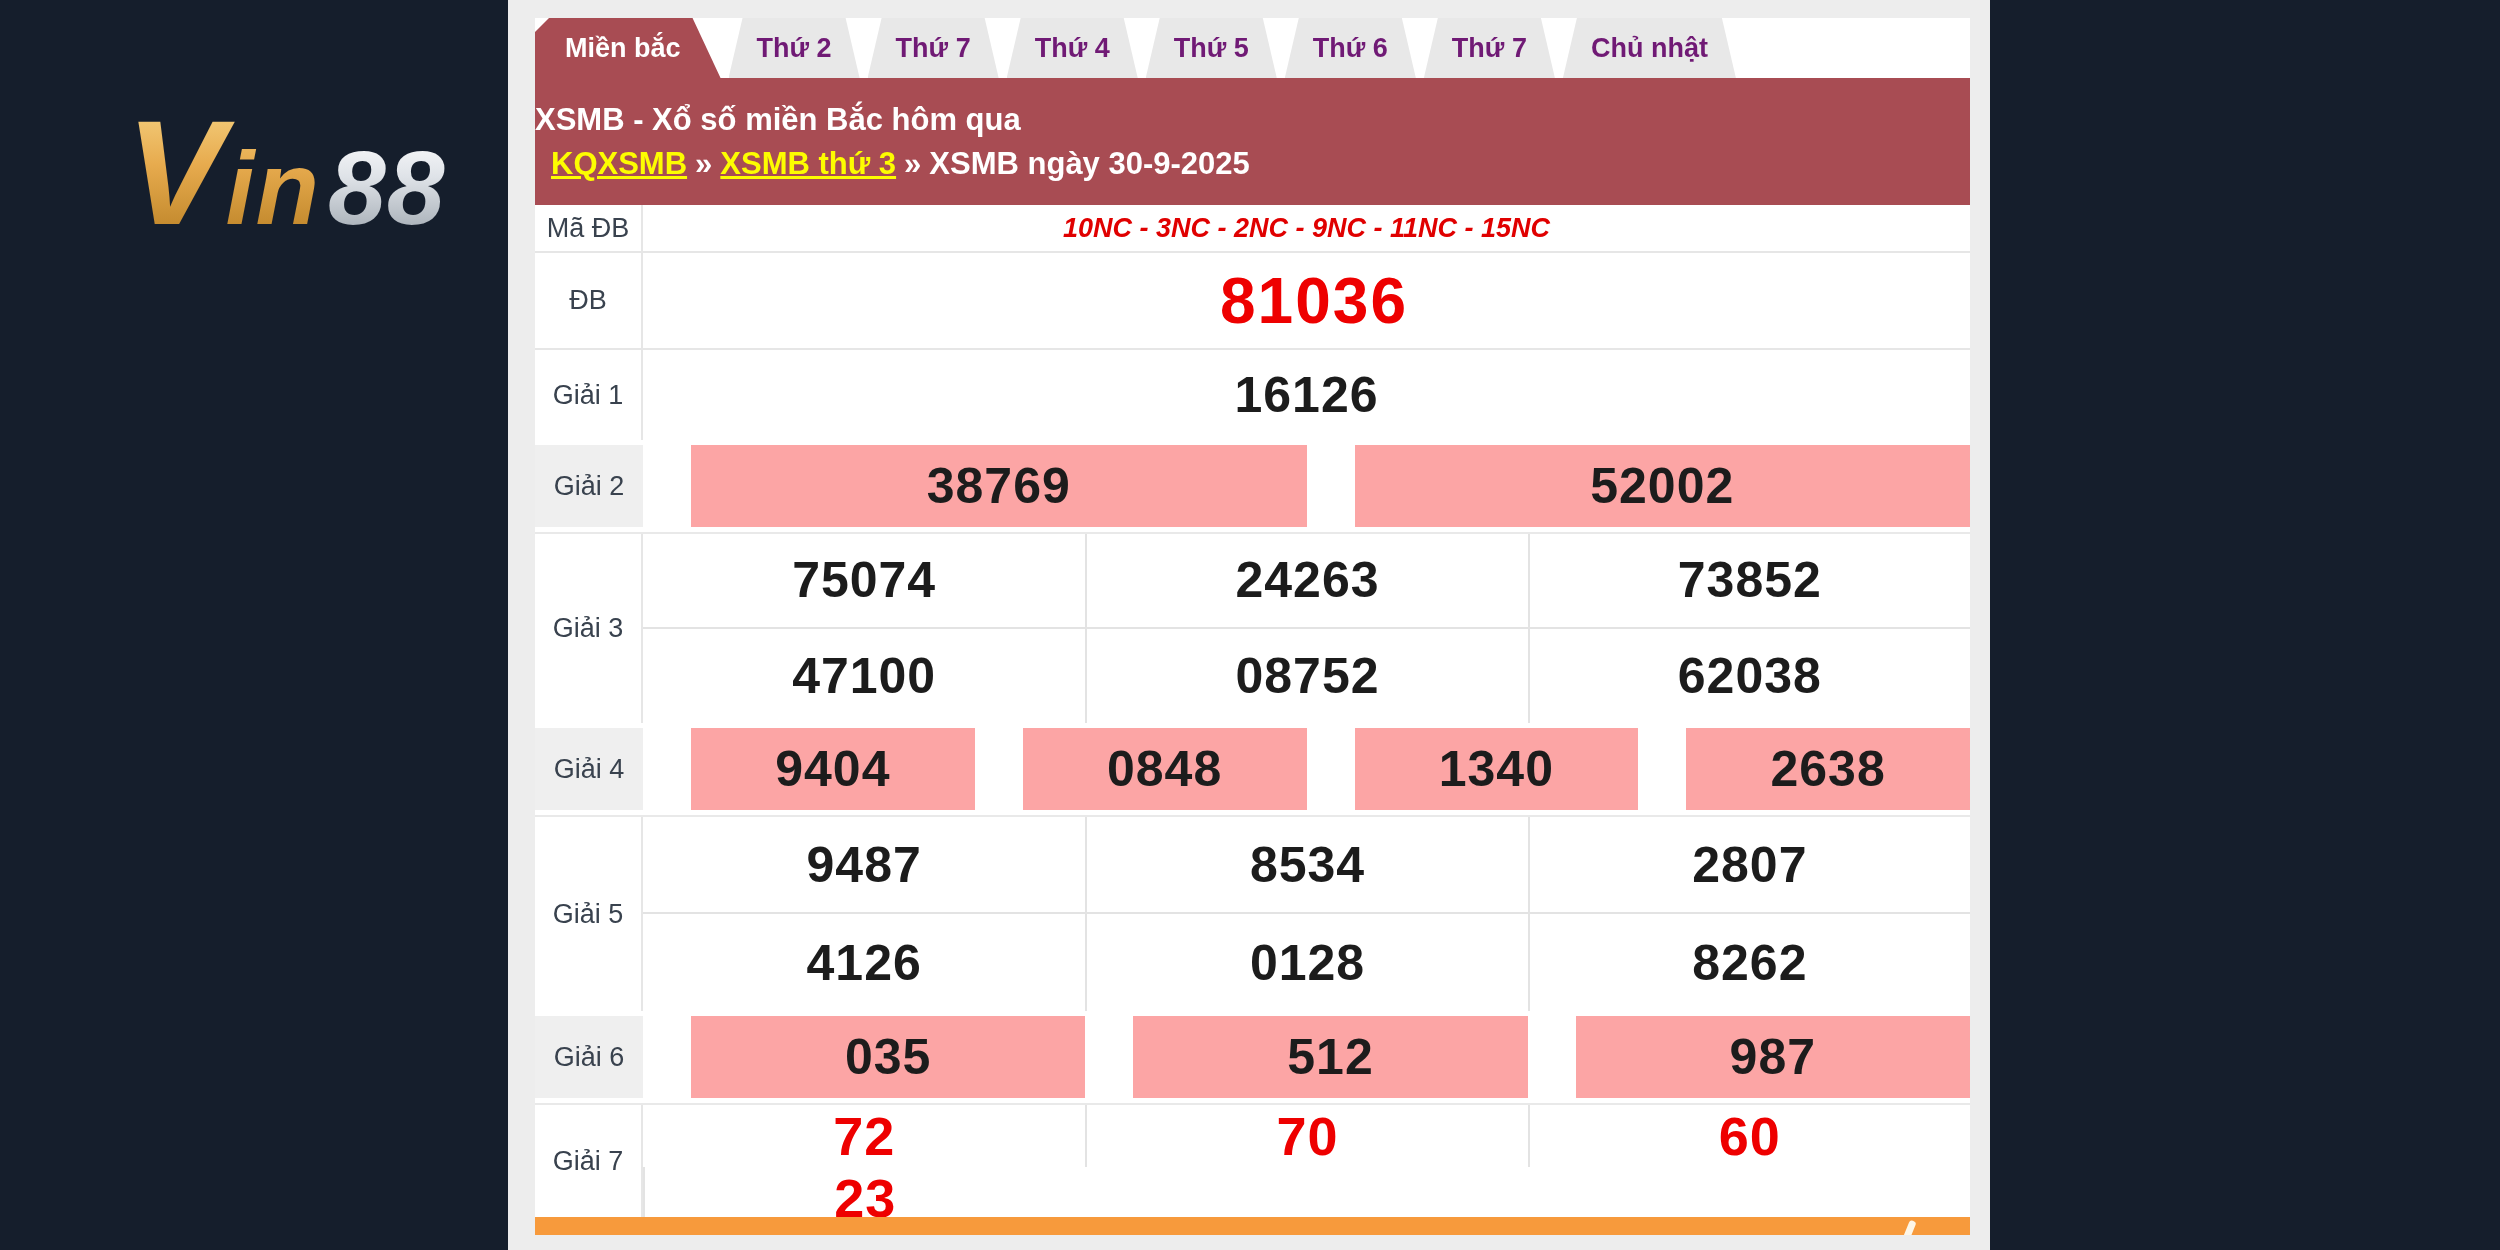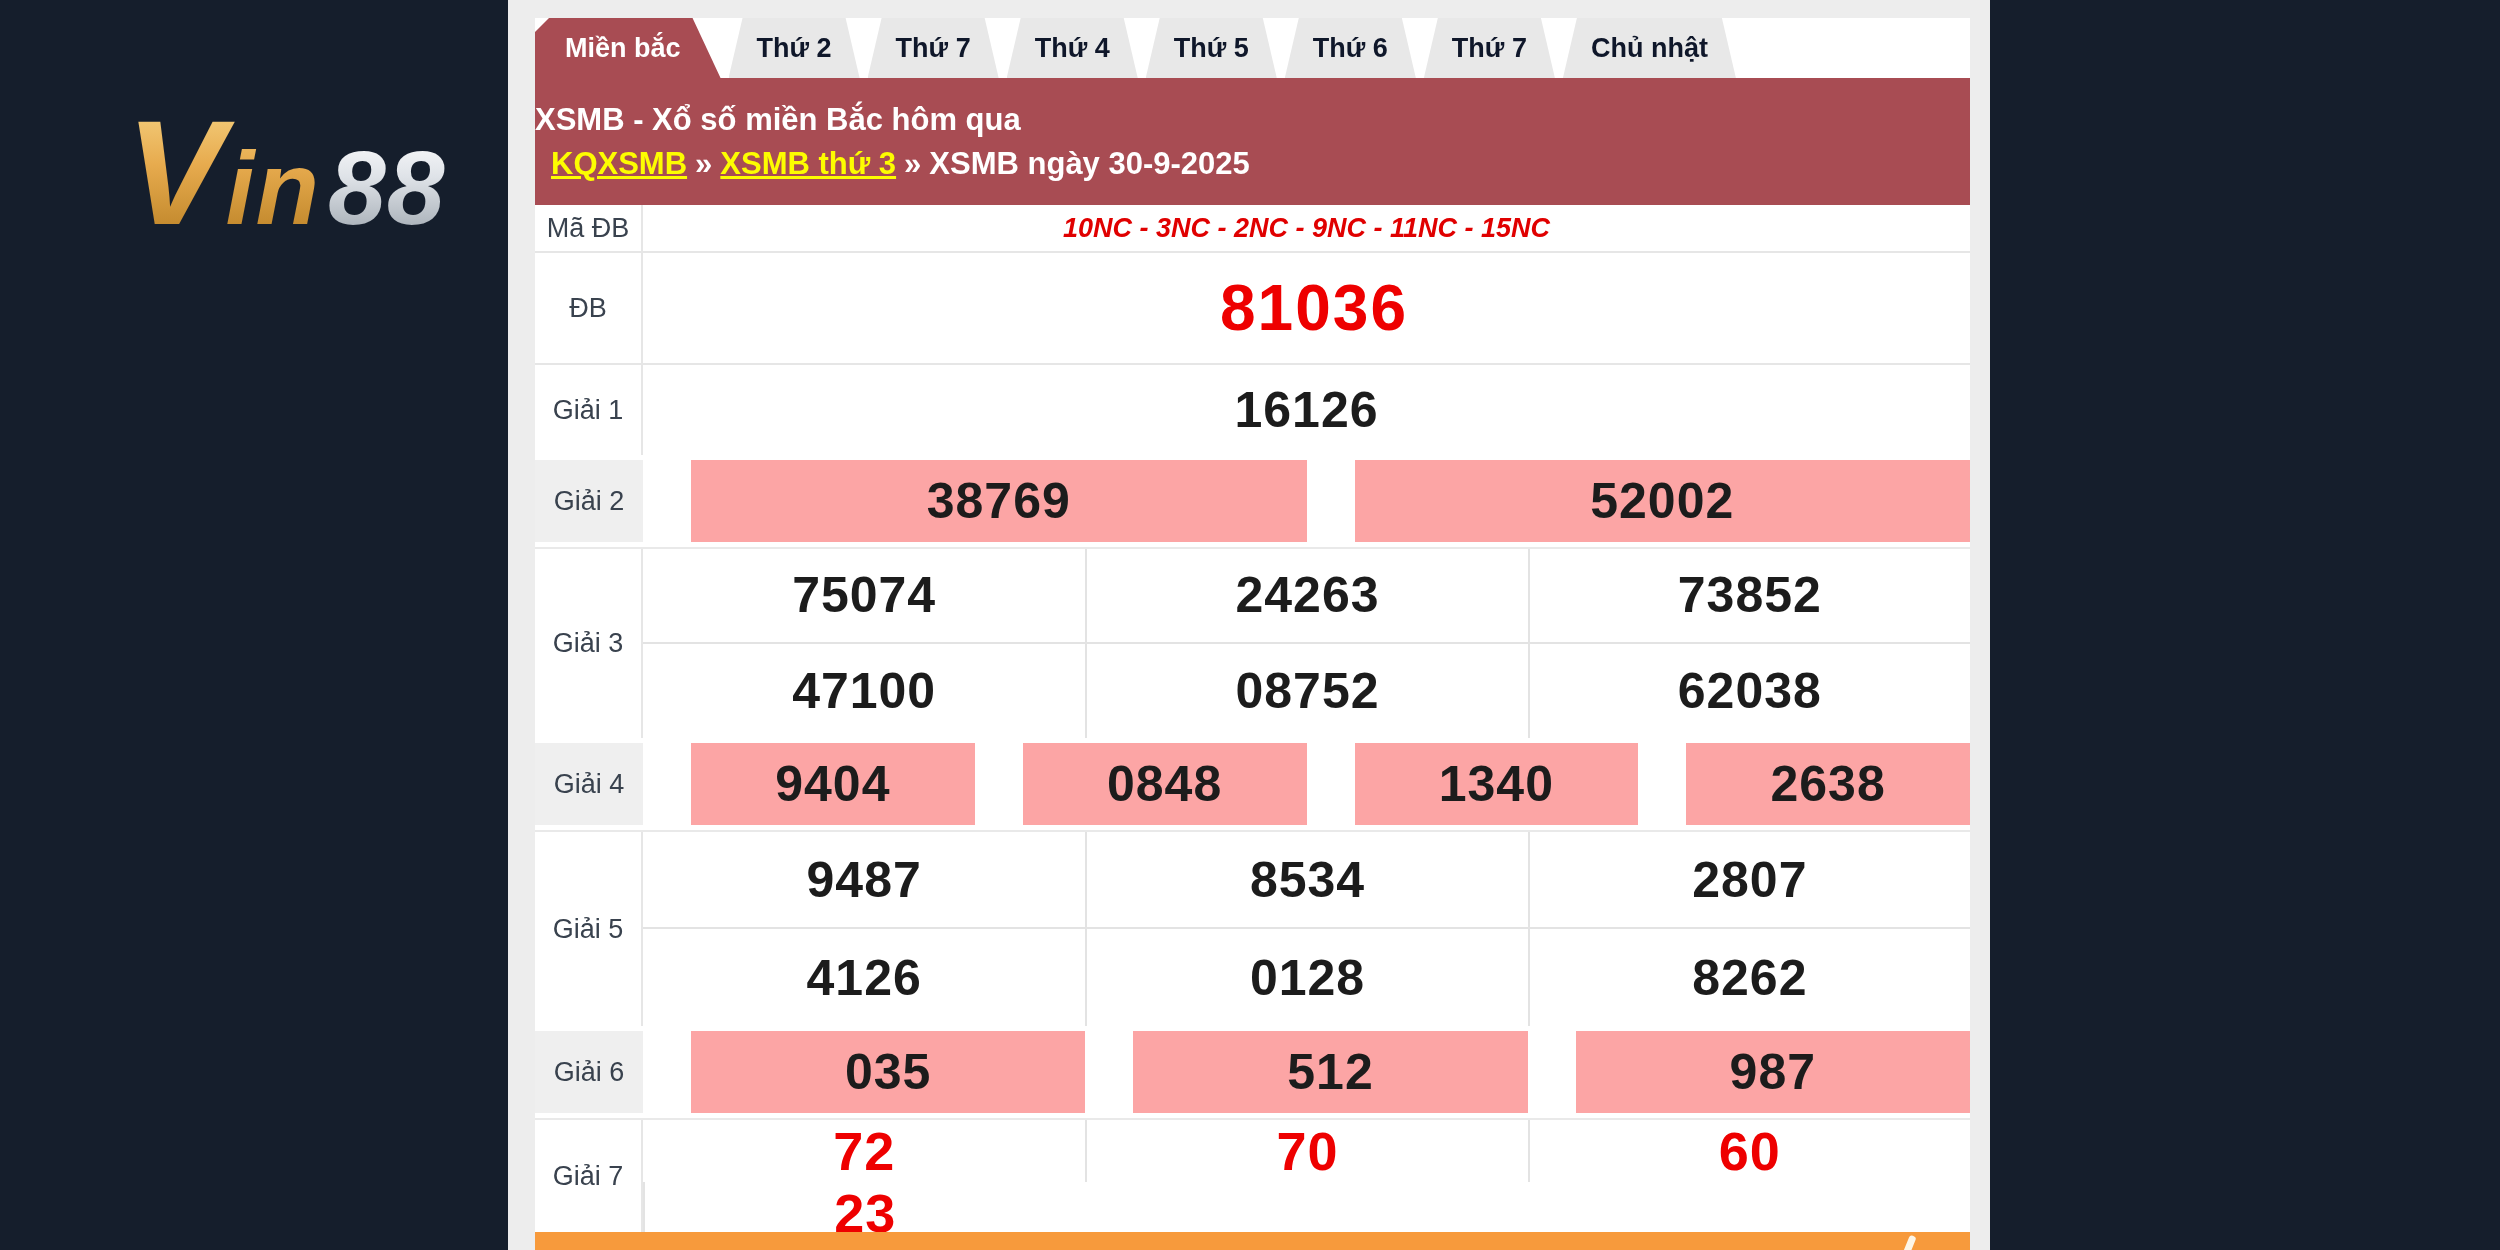--- a/index.html
+++ b/index.html
@@ -36,21 +36,21 @@
   }
   .content { position:absolute; left:27px; top:18px; width:1435px; }
 
   
   .tabbar {
     height:60px; background:#ffffff;
     display:flex; align-items:stretch;
   }
   .tab {
     flex:0 0 auto; display:flex; align-items:center; justify-content:center;
-    font-size:27px; font-weight:bold; color:#0f172a;
+    font-size:27px; font-weight:bold; color:#701a75;
     background:#e8e8e8; padding:0 28px; margin-right:8px;
     clip-path:polygon(14px 0, calc(100% - 14px) 0, 100% 100%, 0 100%);
     cursor:pointer; white-space:nowrap;
   }
   .tab.active {
     background:#a84c53; color:#ffffff; padding:0 40px 0 30px;
     clip-path:polygon(0 14px, 14px 0, calc(100% - 28px) 0, 100% 100%, 0 100%);
   }
 
   
@@ -72,21 +72,21 @@
   }
   .bordered-lbl { border-right:2px solid #e6e6e6; }
   .val-area {
     flex:1; display:flex; align-items:center; justify-content:center;
   }
   .num { font-weight:bold; color:#1c1c1c; font-size:50px; letter-spacing:1px; }
   .red { color:#ee0000; }
 
   .r-madb { height:46px;border-radius:8px; }
   .r-madb .val-area { font-size:27px; font-weight:bold; font-style:italic; color:#e00000; }
-  .r-db  { height:112px; border-top:2px solid #e6e6e6;gap:15px; }
+  .r-db  { height:97px; border-top:2px solid #e6e6e6;gap:15px; }
   .r-db .val-area { font-size:64px; font-weight:bold; color:#ee0000; letter-spacing:2px; }
   .r-g1  { height:92px; border-top:2px solid #e6e6e6; }
 
   
   .row.gray { background:#ffffff; padding:5px 0; gap:8px; }
   .row.gray .lbl { background:#efefef; }
   .gcell {
     flex:1; background:#fca5a5;
     display:flex; align-items:center; justify-content:center;margin-left:40px;
   }

